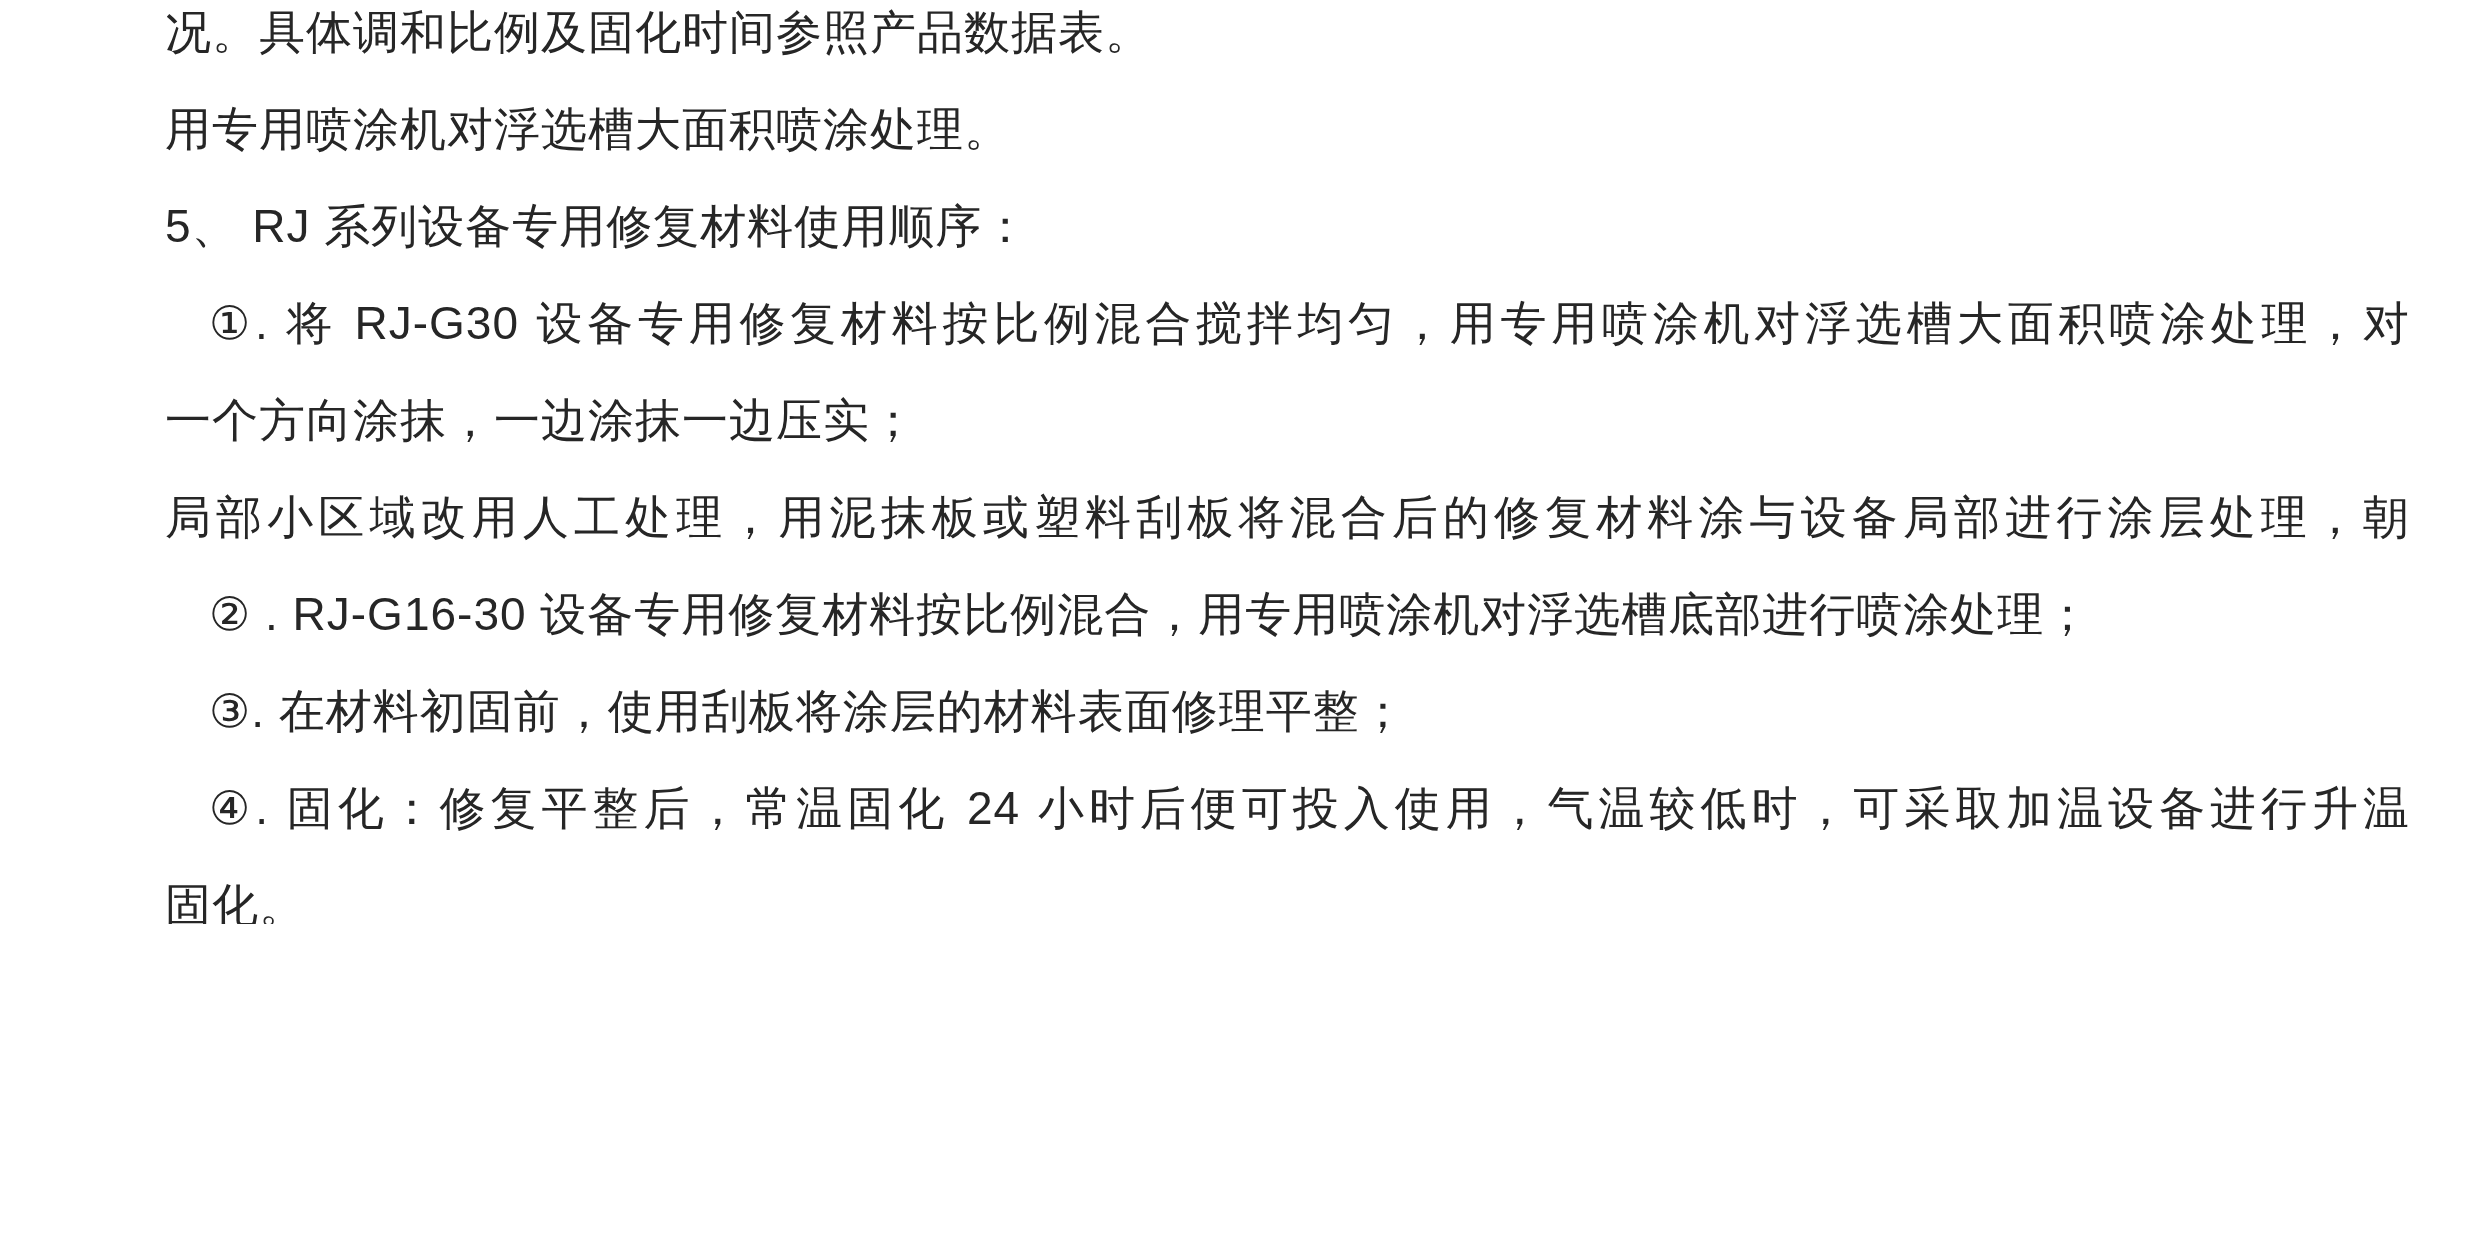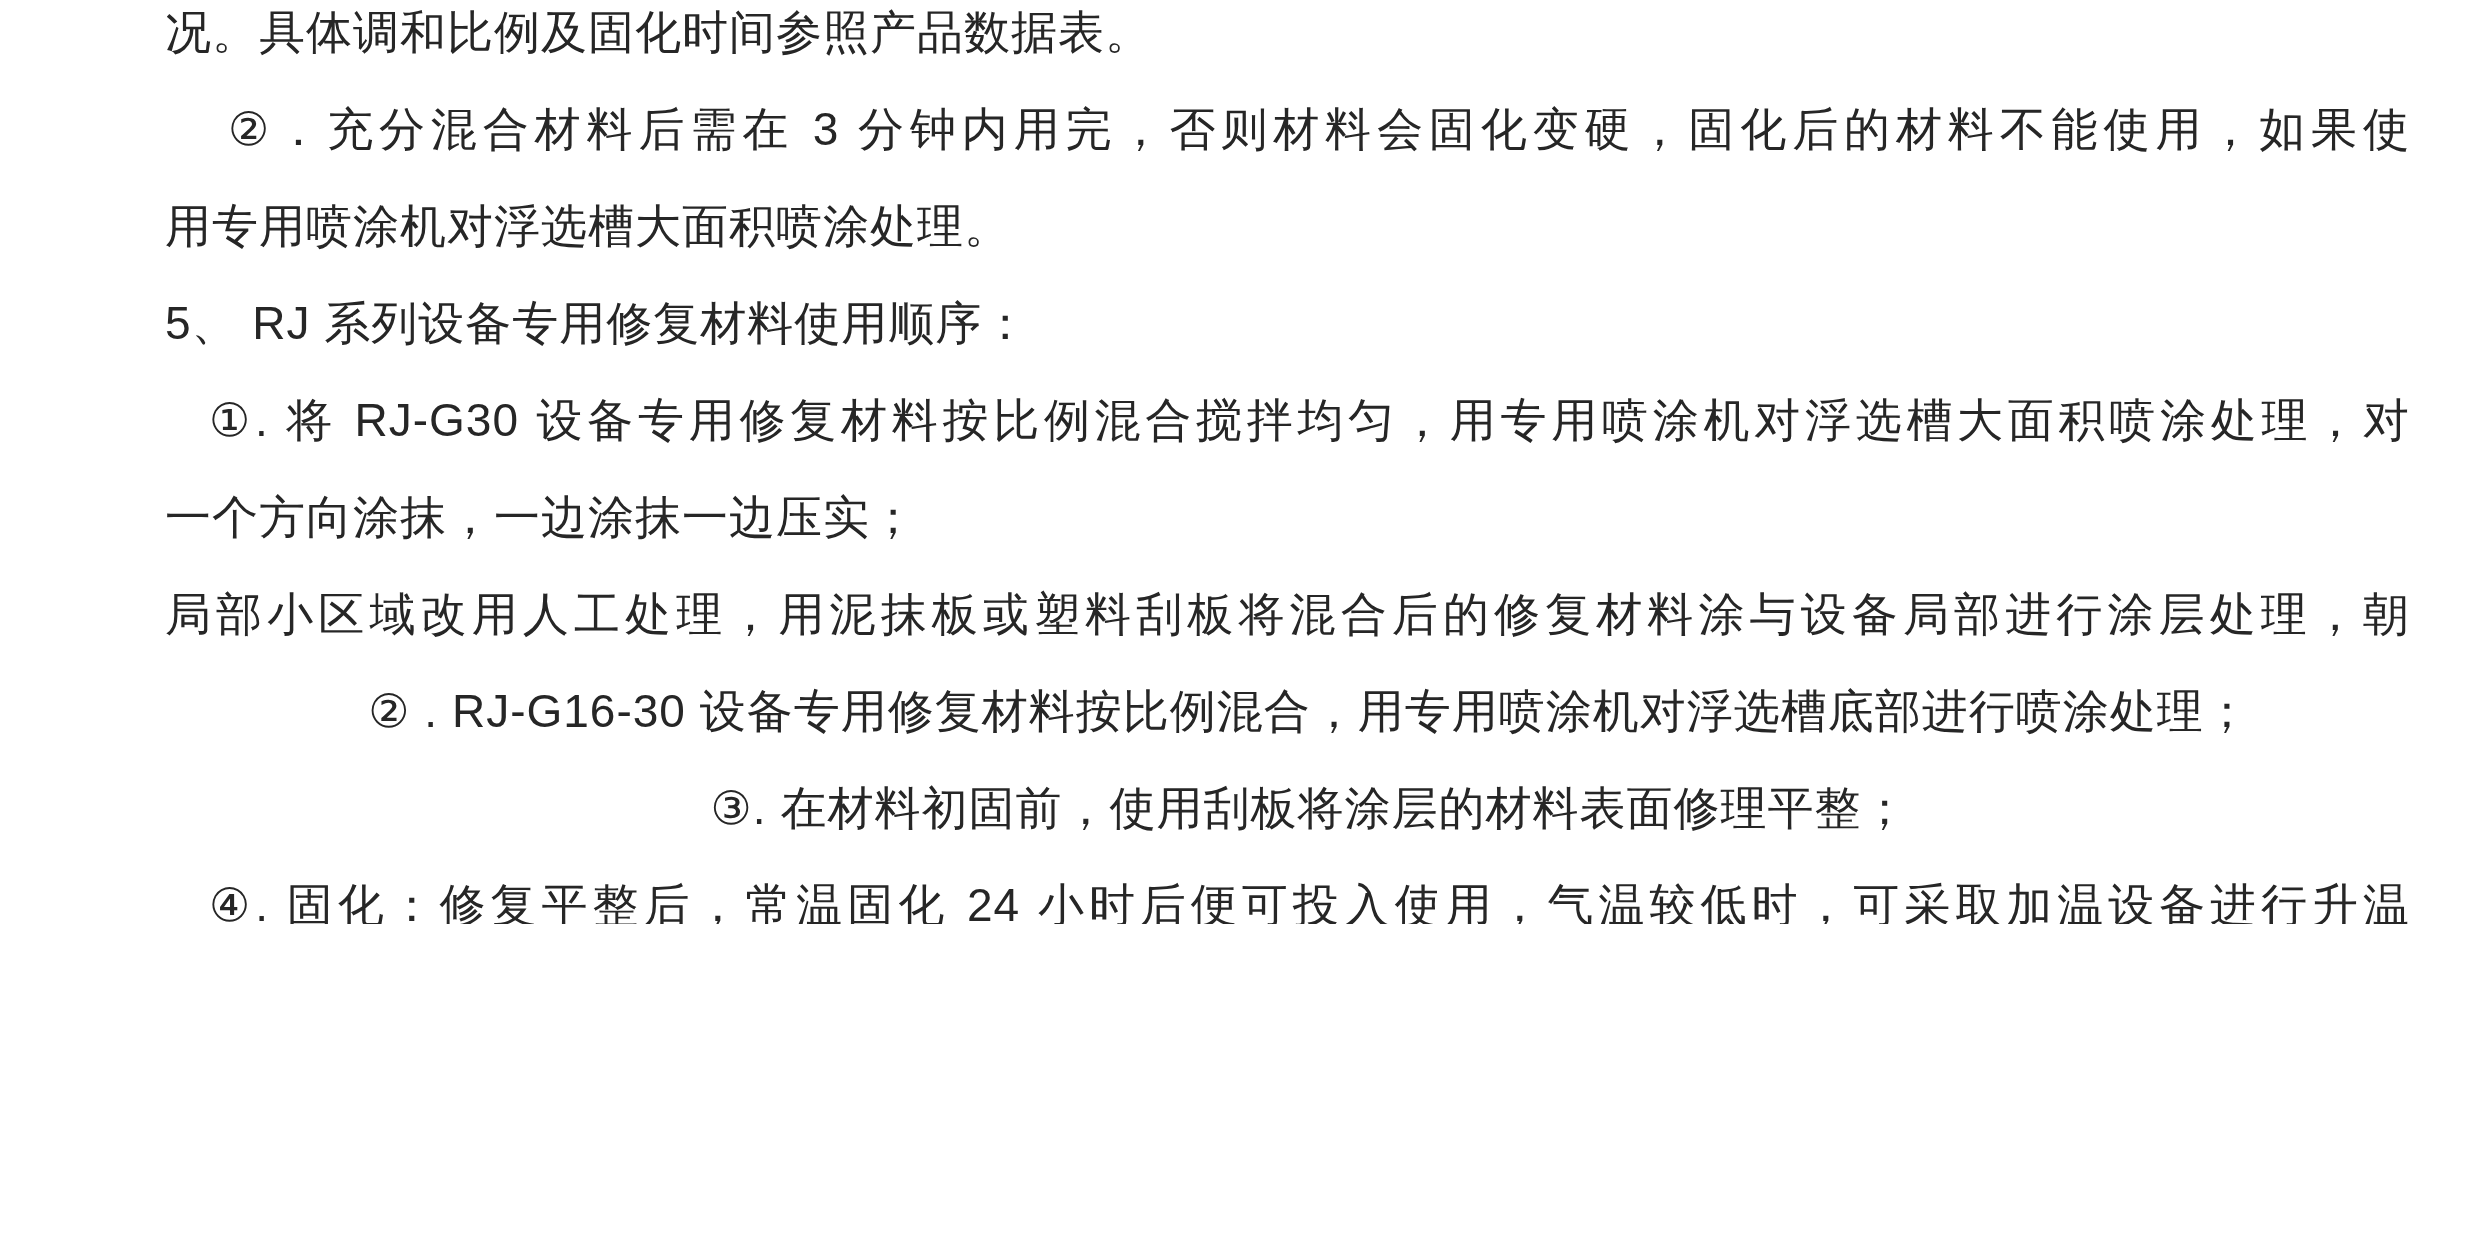--- a/index.html
+++ b/index.html
@@ -32,30 +32,29 @@
     height: 97px;
     white-space: nowrap;
   }
   
   .fill {
     white-space: normal;
     text-align: justify;
     text-align-last: justify;
     text-justify: inter-character;
   }
-  .ind    { padding-left: 44px; text-align: center; }  
+  .ind    { padding-left: 44px; }  
   .ind-lg { padding-left: 63px; }  
 </style>
 </head>
 <body>
 
 <div class="page">
   <div class="text-block">
     <div class="line">况。具体调和比例及固化时间参照产品数据表。</div>
-    <div class="line ind-lg fill">②．充分混合材料后需在 3 分钟内用完，否则材料会固化变硬，固化后的材料不能使用，如果使</div>
     <div class="line">用专用喷涂机对浮选槽大面积喷涂处理。</div>
     <div class="line">5、 RJ 系列设备专用修复材料使用顺序：</div>
     <div class="line ind fill">①. 将 RJ-G30 设备专用修复材料按比例混合搅拌均匀，用专用喷涂机对浮选槽大面积喷涂处理，对</div>
     <div class="line">一个方向涂抹，一边涂抹一边压实；</div>
     <div class="line fill">局部小区域改用人工处理，用泥抹板或塑料刮板将混合后的修复材料涂与设备局部进行涂层处理，朝</div>
     <div class="line ind">② . RJ-G16-30 设备专用修复材料按比例混合，用专用喷涂机对浮选槽底部进行喷涂处理；</div>
     <div class="line ind">③. 在材料初固前，使用刮板将涂层的材料表面修理平整；</div>
     <div class="line ind fill">④. 固化：修复平整后，常温固化 24 小时后便可投入使用，气温较低时，可采取加温设备进行升温</div>
     <div class="line">固化。</div>
   </div>

